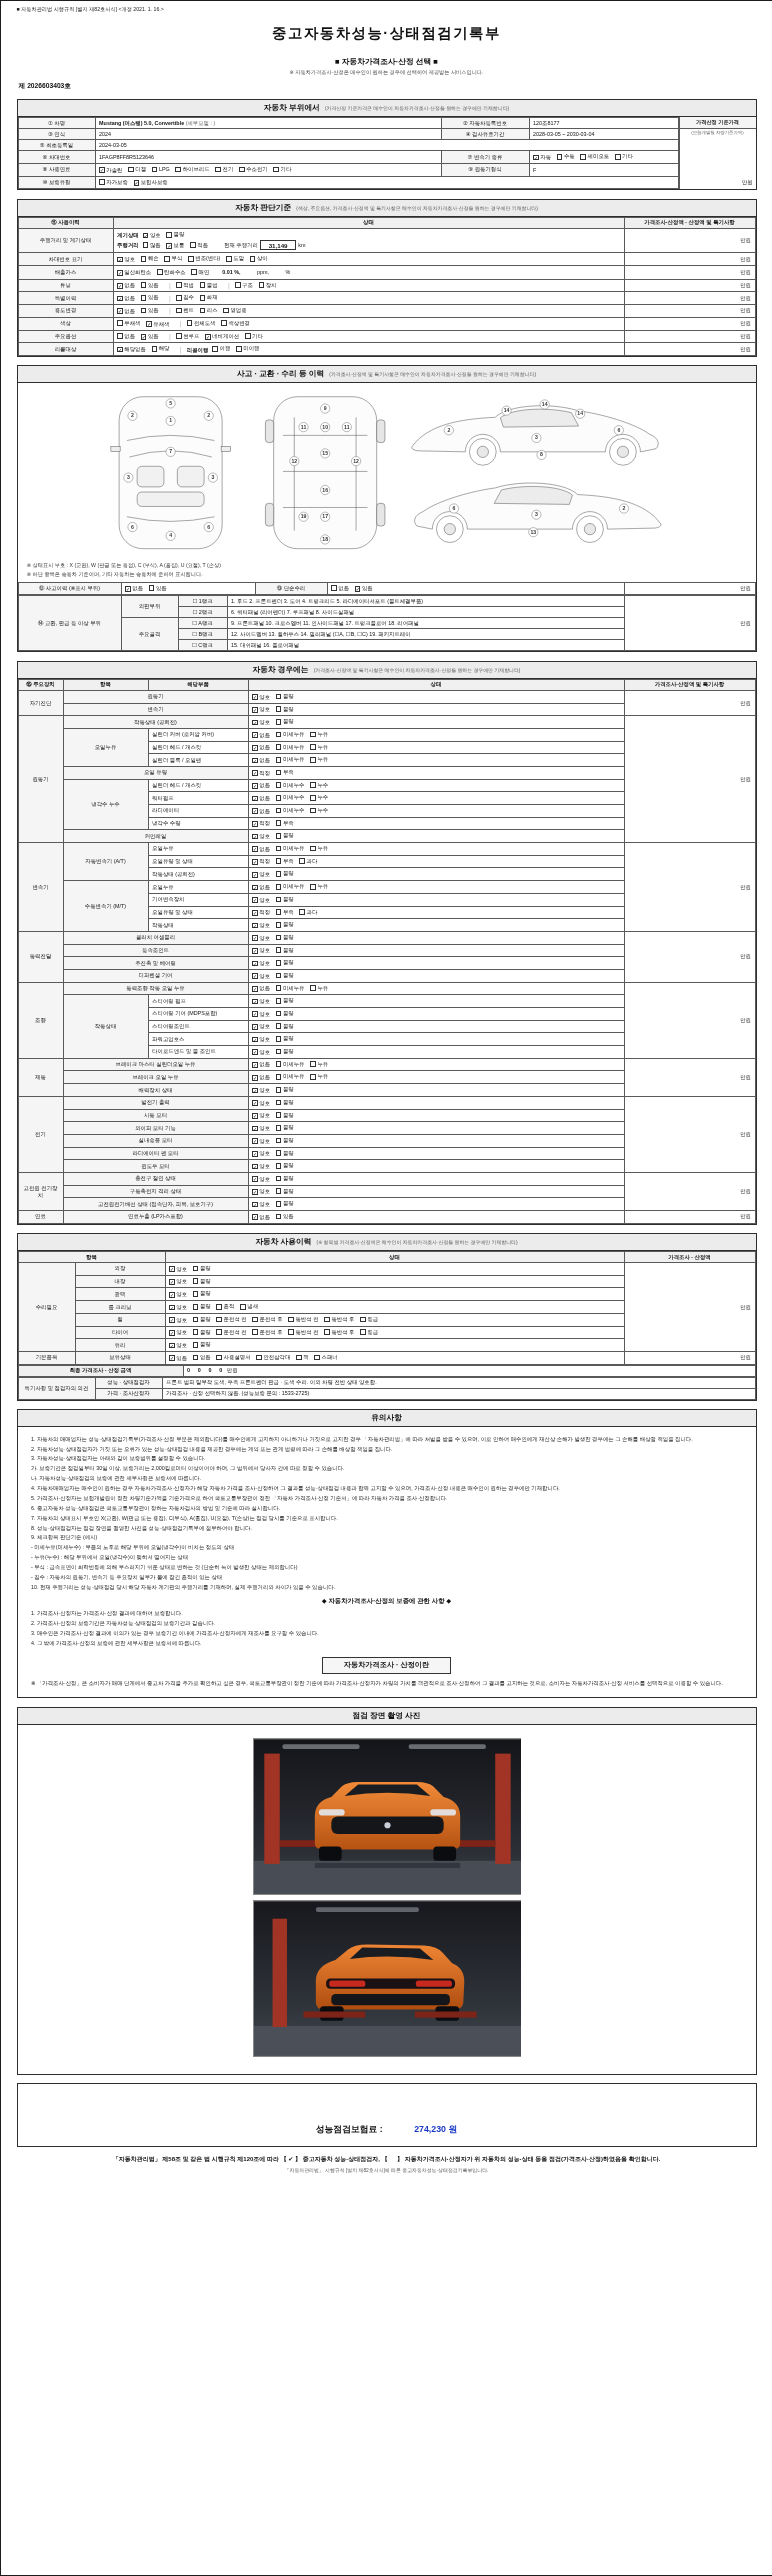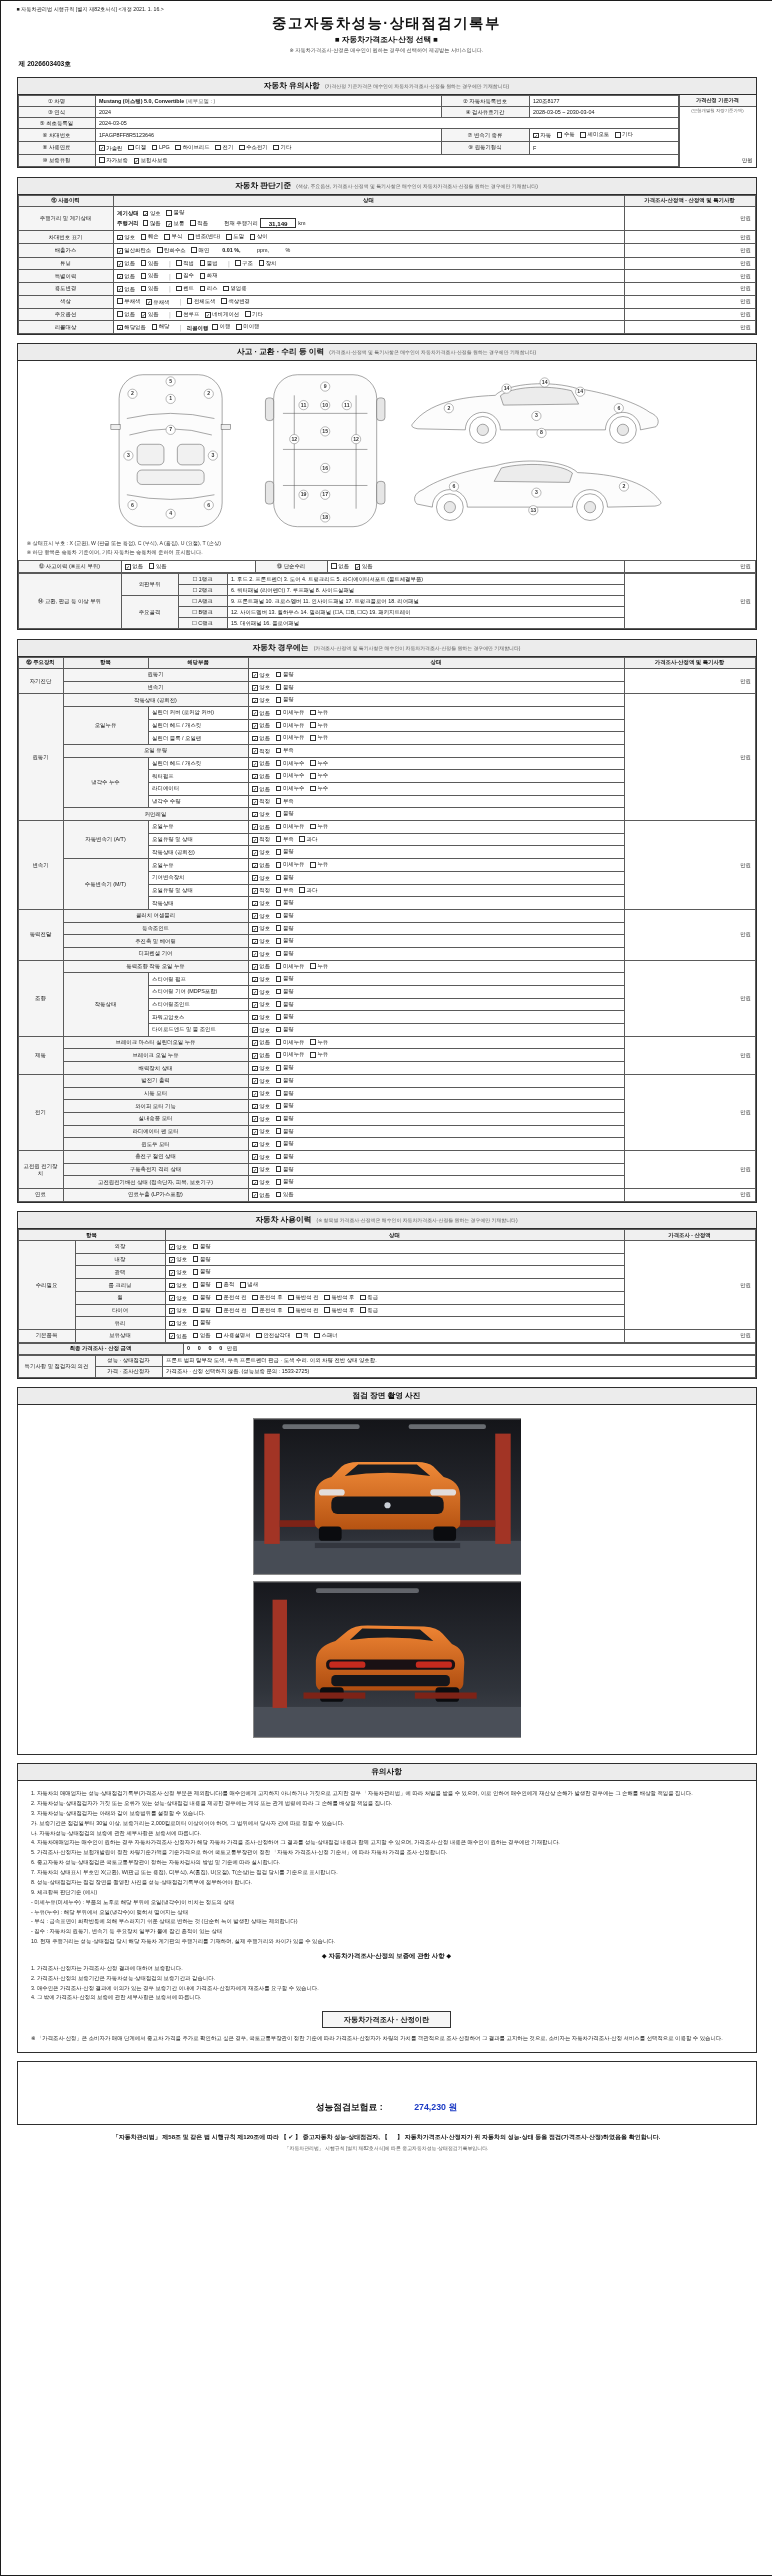--- a/index.html
+++ b/index.html
@@ -1,20 +1,20 @@
 <!DOCTYPE html>
 <html style="font-size:8.2px"><head>
 <meta charset="utf-8">
 <style>
 *{margin:0;padding:0;box-sizing:border-box;}
 body{width:773px;background:#9b9b9b;font-family:"Liberation Sans","DejaVu Sans",sans-serif;color:#111;}
 .page{width:773px;min-height:2576px;background:#fff;border:1px solid #1c1c1c;padding:5.2px 15.5px 20.6px;}
 .formref{font-size:5.2px;color:#222;}
-.doc-title{text-align:center;font-size:14.4px;font-weight:bold;letter-spacing:1.5px;margin-top:1px;}
-.doc-sub{text-align:center;font-size:7.7px;font-weight:bold;margin-top:2px;}
+.doc-title{text-align:center;font-size:14.4px;font-weight:bold;letter-spacing:1.5px;margin-top:11px;}
+.doc-sub{text-align:center;font-size:7.7px;font-weight:bold;margin-top:14px;}
 .doc-sub-note{text-align:center;font-size:5.2px;color:#444;margin-top:1.5px;}
 .doc-no{font-size:6.7px;font-weight:bold;margin:6.2px 0 1px 2.1px;}
 .sec{border:0.8px solid #2e2e2e;margin-top:8.2px;background:#fff;}
 .sec-head{text-align:center;font-weight:bold;font-size:7.7px;padding:3.1px 0;border-bottom:0.6px solid #2e2e2e;background:#ececec;}
 .sec-head .note{font-weight:normal;font-size:4.9px;color:#555;margin-left:5.2px;}
 table.tbl{width:100%;border-collapse:collapse;}
 .tbl th,.tbl td{border:0.5px solid #5a5a5a;font-size:5.4px;padding:1.5px 3.6px;vertical-align:middle;}
 .tbl th{background:#f0f0f0;font-weight:bold;text-align:center;}
 td.lbl{background:#f5f5f5;text-align:center;}
 td.val{background:#fff;}
@@ -57,21 +57,21 @@
 
 <div class="page">
 
   <div class="formref">■ 자동차관리법 시행규칙 [별지 제82호서식] &lt;개정 2021. 1. 16.&gt;</div>
   <div class="doc-title">중고자동차성능·상태점검기록부</div>
   <div class="doc-sub">■ 자동차가격조사·산정 선택 ■</div>
   <div class="doc-sub-note">※ 자동차가격조사·산정은 매수인이 원하는 경우에 선택하여 제공받는 서비스입니다.</div>
   <div class="doc-no">제 2026603403호</div>
 
   <div class="sec">
-    <div class="sec-head"><span>자동차 유의사항</span><span class="note">(가격산정 기준가격은 매수인이 자동차가격조사·산정을 원하는 경우에만 기재합니다)</span></div>
+    <div class="sec-head"><span>자동차 부위에서</span><span class="note">(가격산정 기준가격은 매수인이 자동차가격조사·산정을 원하는 경우에만 기재합니다)</span></div>
     <div class="basic-flex">
       <div class="left">
         <table class="tbl">
           <tbody>
               <tr>
             <td class="lbl" style="width:77px">① 차명</td>
             <td class="val"><b>Mustang (머스탱) 5.0, Convertible</b> <span style="color:#666">(세부모델 : )</span></td>
             <td class="lbl" style="width:88px">② 자동차등록번호</td>
             <td class="val" style="width:149px">120조8177</td>
           </tr>
@@ -645,20 +645,55 @@
       </tr>
       <tr>
         <td class="opinion-who">가격 · 조사산정자</td>
         <td>가격조사 · 산정 선택하지 않음. (성능보증 문의 : 1533-2725)</td>
       </tr>
     </tbody>
       </table>
   </div>
 
   <div class="sec">
+    <div class="sec-head">유의사항</div>
+    <div class="notice-body">
+      <div id="notice-items">
+          <p>1. 자동차의 매매업자는 성능·상태점검기록부(가격조사·산정 부분은 제외합니다)를 매수인에게 고지하지 아니하거나 거짓으로 고지한 경우 「자동차관리법」에 따라 처벌을 받을 수 있으며, 이로 인하여 매수인에게 재산상 손해가 발생한 경우에는 그 손해를 배상할 책임을 집니다.</p>
+          <p>2. 자동차성능·상태점검자가 거짓 또는 오류가 있는 성능·상태점검 내용을 제공한 경우에는 계약 또는 관계 법령에 따라 그 손해를 배상할 책임을 집니다.</p>
+          <p>3. 자동차성능·상태점검자는 아래와 같이 보증범위를 설정할 수 있습니다.</p>
+          <p>    가. 보증기간은 점검일부터 30일 이상, 보증거리는 2,000킬로미터 이상이어야 하며, 그 범위에서 당사자 간에 따로 정할 수 있습니다.</p>
+          <p>    나. 자동차성능·상태점검의 보증에 관한 세부사항은 보증서에 따릅니다.</p>
+          <p>4. 자동차매매업자는 매수인이 원하는 경우 자동차가격조사·산정자가 해당 자동차 가격을 조사·산정하여 그 결과를 성능·상태점검 내용과 함께 고지할 수 있으며, 가격조사·산정 내용은 매수인이 원하는 경우에만 기재합니다.</p>
+          <p>5. 가격조사·산정자는 보험개발원이 정한 차량기준가액을 기준가격으로 하여 국토교통부장관이 정한 「자동차 가격조사·산정 기준서」에 따라 자동차 가격을 조사·산정합니다.</p>
+          <p>6. 중고자동차 성능·상태점검은 국토교통부장관이 정하는 자동차검사의 방법 및 기준에 따라 실시합니다.</p>
+          <p>7. 자동차의 상태표시 부호인 X(교환), W(판금 또는 용접), C(부식), A(흠집), U(요철), T(손상)는 점검 당시를 기준으로 표시합니다.</p>
+          <p>8. 성능·상태점검자는 점검 장면을 촬영한 사진을 성능·상태점검기록부에 첨부하여야 합니다.</p>
+          <p>9. 체크항목 판단기준 (예시)</p>
+          <p>    - 미세누유(미세누수) : 부품의 노후로 해당 부위에 오일(냉각수)이 비치는 정도의 상태</p>
+          <p>    - 누유(누수) : 해당 부위에서 오일(냉각수)이 맺혀서 떨어지는 상태</p>
+          <p>    - 부식 : 금속표면이 화학반응에 의해 부스러지기 쉬운 상태로 변하는 것 (단순히 녹이 발생한 상태는 제외합니다)</p>
+          <p>    - 침수 : 자동차의 원동기, 변속기 등 주요장치 일부가 물에 잠긴 흔적이 있는 상태</p>
+          <p>10. 현재 주행거리는 성능·상태점검 당시 해당 자동차 계기판의 주행거리를 기재하며, 실제 주행거리와 차이가 있을 수 있습니다.</p>
+        </div>
+      <div class="notice-sub">◆ 자동차가격조사·산정의 보증에 관한 사항 ◆</div>
+      <div id="warranty-items">
+          <p>1. 가격조사·산정자는 가격조사·산정 결과에 대하여 보증합니다.</p>
+          <p>2. 가격조사·산정의 보증기간은 자동차성능·상태점검의 보증기간과 같습니다.</p>
+          <p>3. 매수인은 가격조사·산정 결과에 이의가 있는 경우 보증기간 이내에 가격조사·산정자에게 재조사를 요구할 수 있습니다.</p>
+          <p>4. 그 밖에 가격조사·산정의 보증에 관한 세부사항은 보증서에 따릅니다.</p>
+        </div>
+      <div style="text-align:center;margin-top:9.3px">
+        <span class="center-title-box">자동차가격조사 · 산정이란</span>
+        <p style="font-size:5.4px;line-height:1.6;text-align:left;margin-top:5.2px;color:#222">※ 「가격조사·산정」은 소비자가 매매 단계에서 중고차 가격을 추가로 확인하고 싶은 경우, 국토교통부장관이 정한 기준에 따라 가격조사·산정자가 차량의 가치를 객관적으로 조사·산정하여 그 결과를 고지하는 것으로, 소비자는 자동차가격조사·산정 서비스를 선택적으로 이용할 수 있습니다.</p>
+      </div>
+    </div>
+  </div>
+
+  <div class="sec">
     <div class="sec-head">점검 장면 촬영 사진</div>
     <div class="photos-body">
       <div class="photo">
         <svg width="267" height="155" viewBox="0 0 518 300">
           <defs>
             <linearGradient id="pbg1" x1="0" y1="0" x2="0" y2="1">
                 <stop offset="0" stop-color="#141519"></stop>
                 <stop offset="0.72" stop-color="#2b2e35"></stop>
                 <stop offset="1" stop-color="#3d414a"></stop>
               </linearGradient>
@@ -712,55 +747,20 @@
           <rect x="128" y="204" width="46" height="28" rx="7" fill="#0b0c0f"></rect>
           <rect x="352" y="204" width="46" height="28" rx="7" fill="#0b0c0f"></rect>
           <rect x="96" y="214" width="120" height="12" fill="#7d2317"></rect>
           <rect x="312" y="214" width="120" height="12" fill="#7d2317"></rect>
         </svg>
       </div>
     </div>
   </div>
 
   <div class="sec">
-    <div class="sec-head">유의사항</div>
-    <div class="notice-body">
-      <div id="notice-items">
-          <p>1. 자동차의 매매업자는 성능·상태점검기록부(가격조사·산정 부분은 제외합니다)를 매수인에게 고지하지 아니하거나 거짓으로 고지한 경우 「자동차관리법」에 따라 처벌을 받을 수 있으며, 이로 인하여 매수인에게 재산상 손해가 발생한 경우에는 그 손해를 배상할 책임을 집니다.</p>
-          <p>2. 자동차성능·상태점검자가 거짓 또는 오류가 있는 성능·상태점검 내용을 제공한 경우에는 계약 또는 관계 법령에 따라 그 손해를 배상할 책임을 집니다.</p>
-          <p>3. 자동차성능·상태점검자는 아래와 같이 보증범위를 설정할 수 있습니다.</p>
-          <p>    가. 보증기간은 점검일부터 30일 이상, 보증거리는 2,000킬로미터 이상이어야 하며, 그 범위에서 당사자 간에 따로 정할 수 있습니다.</p>
-          <p>    나. 자동차성능·상태점검의 보증에 관한 세부사항은 보증서에 따릅니다.</p>
-          <p>4. 자동차매매업자는 매수인이 원하는 경우 자동차가격조사·산정자가 해당 자동차 가격을 조사·산정하여 그 결과를 성능·상태점검 내용과 함께 고지할 수 있으며, 가격조사·산정 내용은 매수인이 원하는 경우에만 기재합니다.</p>
-          <p>5. 가격조사·산정자는 보험개발원이 정한 차량기준가액을 기준가격으로 하여 국토교통부장관이 정한 「자동차 가격조사·산정 기준서」에 따라 자동차 가격을 조사·산정합니다.</p>
-          <p>6. 중고자동차 성능·상태점검은 국토교통부장관이 정하는 자동차검사의 방법 및 기준에 따라 실시합니다.</p>
-          <p>7. 자동차의 상태표시 부호인 X(교환), W(판금 또는 용접), C(부식), A(흠집), U(요철), T(손상)는 점검 당시를 기준으로 표시합니다.</p>
-          <p>8. 성능·상태점검자는 점검 장면을 촬영한 사진을 성능·상태점검기록부에 첨부하여야 합니다.</p>
-          <p>9. 체크항목 판단기준 (예시)</p>
-          <p>    - 미세누유(미세누수) : 부품의 노후로 해당 부위에 오일(냉각수)이 비치는 정도의 상태</p>
-          <p>    - 누유(누수) : 해당 부위에서 오일(냉각수)이 맺혀서 떨어지는 상태</p>
-          <p>    - 부식 : 금속표면이 화학반응에 의해 부스러지기 쉬운 상태로 변하는 것 (단순히 녹이 발생한 상태는 제외합니다)</p>
-          <p>    - 침수 : 자동차의 원동기, 변속기 등 주요장치 일부가 물에 잠긴 흔적이 있는 상태</p>
-          <p>10. 현재 주행거리는 성능·상태점검 당시 해당 자동차 계기판의 주행거리를 기재하며, 실제 주행거리와 차이가 있을 수 있습니다.</p>
-        </div>
-      <div class="notice-sub">◆ 자동차가격조사·산정의 보증에 관한 사항 ◆</div>
-      <div id="warranty-items">
-          <p>1. 가격조사·산정자는 가격조사·산정 결과에 대하여 보증합니다.</p>
-          <p>2. 가격조사·산정의 보증기간은 자동차성능·상태점검의 보증기간과 같습니다.</p>
-          <p>3. 매수인은 가격조사·산정 결과에 이의가 있는 경우 보증기간 이내에 가격조사·산정자에게 재조사를 요구할 수 있습니다.</p>
-          <p>4. 그 밖에 가격조사·산정의 보증에 관한 세부사항은 보증서에 따릅니다.</p>
-        </div>
-      <div style="text-align:center;margin-top:9.3px">
-        <span class="center-title-box">자동차가격조사 · 산정이란</span>
-        <p style="font-size:5.4px;line-height:1.6;text-align:left;margin-top:5.2px;color:#222">※ 「가격조사·산정」은 소비자가 매매 단계에서 중고차 가격을 추가로 확인하고 싶은 경우, 국토교통부장관이 정한 기준에 따라 가격조사·산정자가 차량의 가치를 객관적으로 조사·산정하여 그 결과를 고지하는 것으로, 소비자는 자동차가격조사·산정 서비스를 선택적으로 이용할 수 있습니다.</p>
-      </div>
-    </div>
-  </div>
-
-  <div class="sec">
     <div class="sign-body">
       <div class="insurance">
         <span>성능점검보험료 :</span>
         <span class="blue">274,230 원</span>
       </div>
     </div>
   </div>
 
   <div class="footer">
     <div class="law">「자동차관리법」 제58조 및 같은 법 시행규칙 제120조에 따라 【 ✔ 】 중고자동차 성능·상태점검자, 【 　 】 자동차가격조사·산정자가 위 자동차의 성능·상태 등을 점검(가격조사·산정)하였음을 확인합니다.</div>

